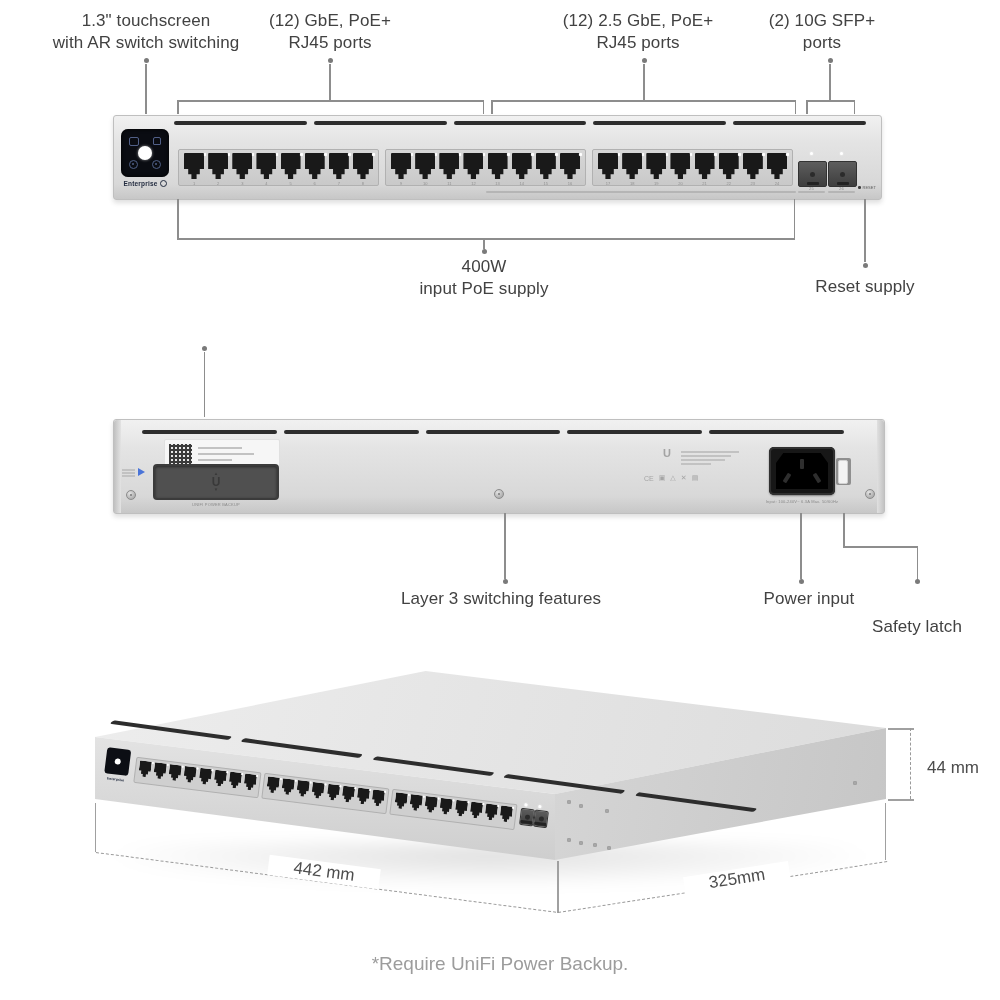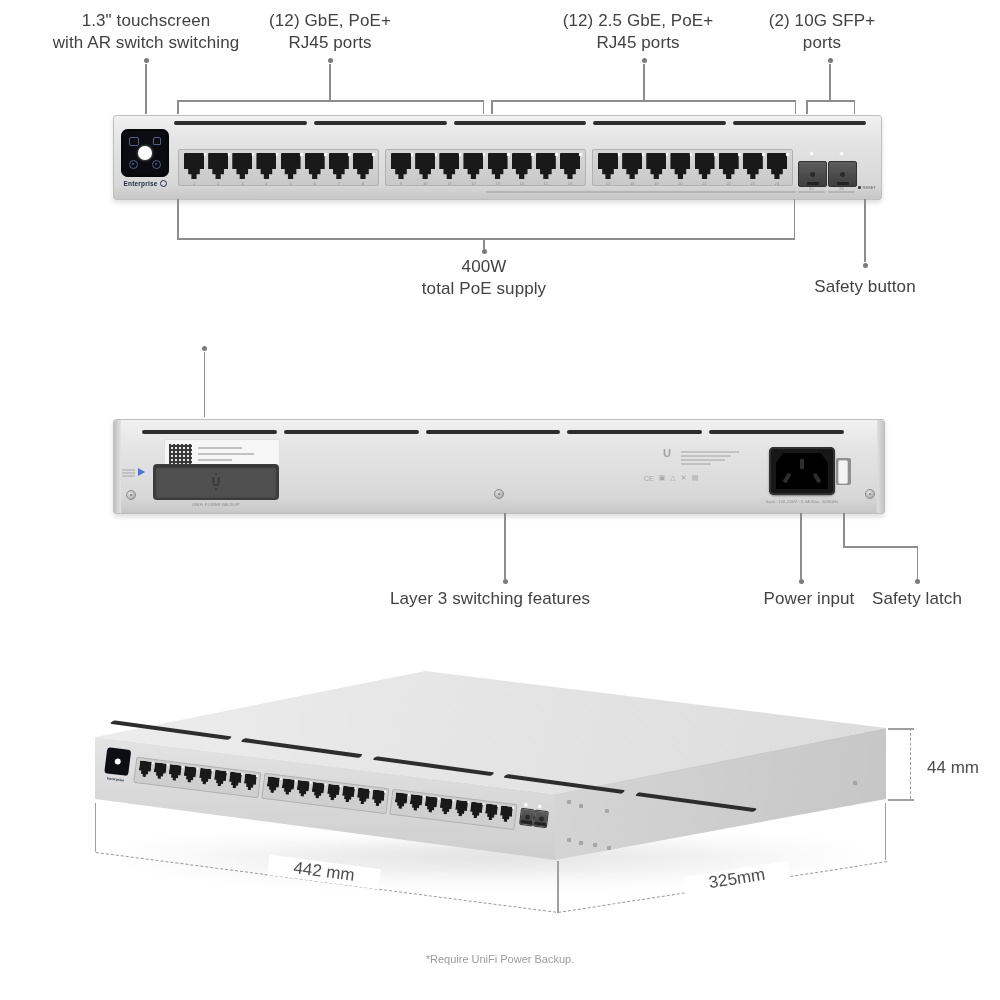--- a/index.html
+++ b/index.html
@@ -86,21 +86,21 @@
   .isostrip{position:absolute;left:98px;top:742px;width:456px;height:56px;transform:rotate(7.1deg);transform-origin:0 0}
   .minscreen{position:absolute;left:10px;top:4px;width:24px;height:26px;background:#0c0e14;border-radius:3px}
   .minscreen::after{content:"";position:absolute;left:9px;top:10px;width:6px;height:6px;background:#fff;border-radius:50%}
   .minbrand{position:absolute;left:6px;top:33px;width:32px;text-align:center;font-size:3.5px;font-weight:bold;color:#222b3f}
   .iso-screw{position:absolute;width:4px;height:4px;border-radius:50%;background:#a9a9a9;box-shadow:inset 0 0 1px #777}
   .dashline{position:absolute;border-top:1.5px dashed #9a9a9a;height:0;transform-origin:0 0}
   .dashv{position:absolute;border-left:1.5px dashed #9a9a9a;width:0}
   .extline{position:absolute;width:1.5px;background:#a0a0a0}
   .tick{position:absolute;height:1.5px;background:#a0a0a0}
   .dim-label{position:absolute;font-size:17px;color:#4c4c4c;background:#fff;padding:0 7px;text-align:center;transform-origin:50% 50%}
-  .footer{position:absolute;left:0;top:953px;width:1000px;text-align:center;font-size:11px;color:#9c9c9c}
+  .footer{position:absolute;left:0;top:953px;width:1000px;text-align:center;font-size:19px;color:#9c9c9c}
 </style>
 </head>
 <body>
 
 <div class="stage">
 
   <div class="co-label" style="left:30px;top:10px;width:232px">
     <div>1.3" touchscreen</div>
     <div>with AR switch switching</div>
   </div>
@@ -316,25 +316,25 @@
     </div>
   </div>
 
   <div class="vline" style="left:177px;top:199px;height:40px"></div>
   <div class="vline" style="left:793.5px;top:199px;height:40px"></div>
   <div class="hline" style="left:177px;top:238px;width:618px"></div>
   <div class="vline" style="left:483.2px;top:238px;height:11px"></div>
   <div class="dot" style="left:481.5px;top:249px"></div>
   <div class="co-label" style="left:384px;top:256px;width:200px">
     <div>400W</div>
-    <div>total PoE supply</div>
+    <div>input PoE supply</div>
   </div>
   <div class="vline" style="left:864.2px;top:199px;height:63px"></div>
   <div class="dot" style="left:862.5px;top:263px"></div>
-  <div class="co-label" style="left:784px;top:276px;width:162px">Safety button</div>
+  <div class="co-label" style="left:784px;top:276px;width:162px">Reset supply</div>
 
   <div class="dot" style="left:202px;top:346px"></div>
   <div class="vline" style="left:203.8px;top:352px;height:65px"></div>
 
   <div class="chassis" style="left:113px;top:419px;width:770px;height:93px">
     <div class="edge l"></div>
     <div class="edge r"></div>
     <div class="vents" style="left:28px;top:10px;width:702px">
         <div class="vent"></div>
         <div class="vent"></div>
@@ -381,31 +381,31 @@
       <div class="pin" style="left:16px;top:26px;width:4px;height:10px;transform:rotate(32deg)"></div>
       <div class="pin" style="left:46px;top:26px;width:4px;height:10px;transform:rotate(-32deg)"></div>
     </div>
     <div class="tinytxt" style="left:633px;top:79px;width:110px">Input: 100-240V~ 6.3A Max. 50/60Hz</div>
     <div class="latchslot"></div>
     <div class="latch"></div>
   </div>
 
   <div class="vline" style="left:504.2px;top:513px;height:66px"></div>
   <div class="dot" style="left:502.5px;top:579px"></div>
-  <div class="co-label" style="left:360px;top:588px;width:260px">Layer 3 switching features</div>
+  <div class="co-label" style="left:371px;top:588px;width:260px">Layer 3 switching features</div>
 
   <div class="vline" style="left:800.2px;top:513px;height:66px"></div>
   <div class="dot" style="left:798.5px;top:579px"></div>
   <div class="co-label" style="left:739px;top:588px;width:140px">Power input</div>
 
   <div class="vline" style="left:843.2px;top:513px;height:34px"></div>
   <div class="hline" style="left:843.2px;top:546px;width:75px"></div>
   <div class="vline" style="left:916.8px;top:546px;height:34px"></div>
   <div class="dot" style="left:915px;top:579px"></div>
-  <div class="co-label" style="left:845px;top:588px;width:144px">Safety latch</div>
+  <div class="co-label" style="left:845px;top:616px;width:144px">Safety latch</div>
 
   <div class="isoshadow"></div>
   <div class="face" style="left:95px;top:671px;width:791px;height:123px;
        clip-path:polygon(41.8% 0,100% 46.3%,58.2% 100%,0 53.7%);
        background:linear-gradient(105deg,#ededed,#dcdcdc)"></div>
   <div class="face" style="left:555px;top:728px;width:331px;height:132px;
        clip-path:polygon(0 50%,100% 0,100% 53.8%,0 100%);
        background:linear-gradient(100deg,#d5d5d5,#c6c6c6)"></div>
   <div class="face" style="left:95px;top:737px;width:460px;height:123px;
        clip-path:polygon(0 0,100% 46.3%,100% 100%,0 50.4%);

